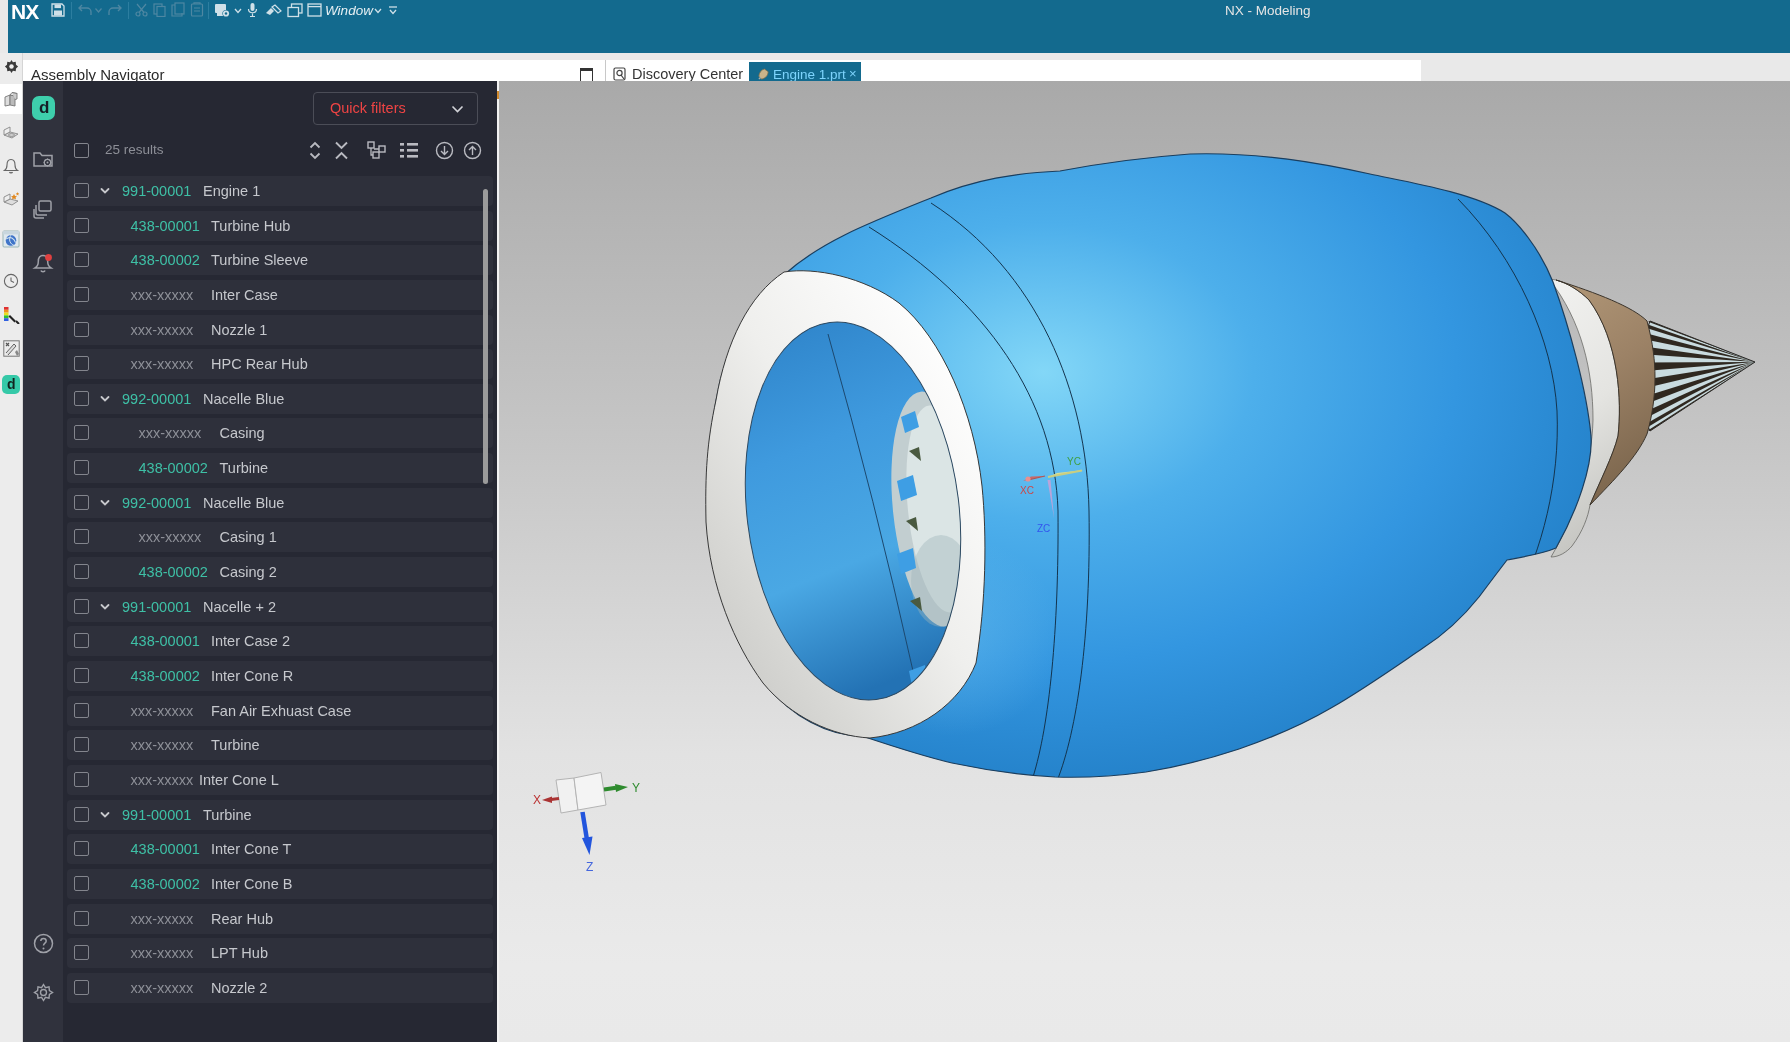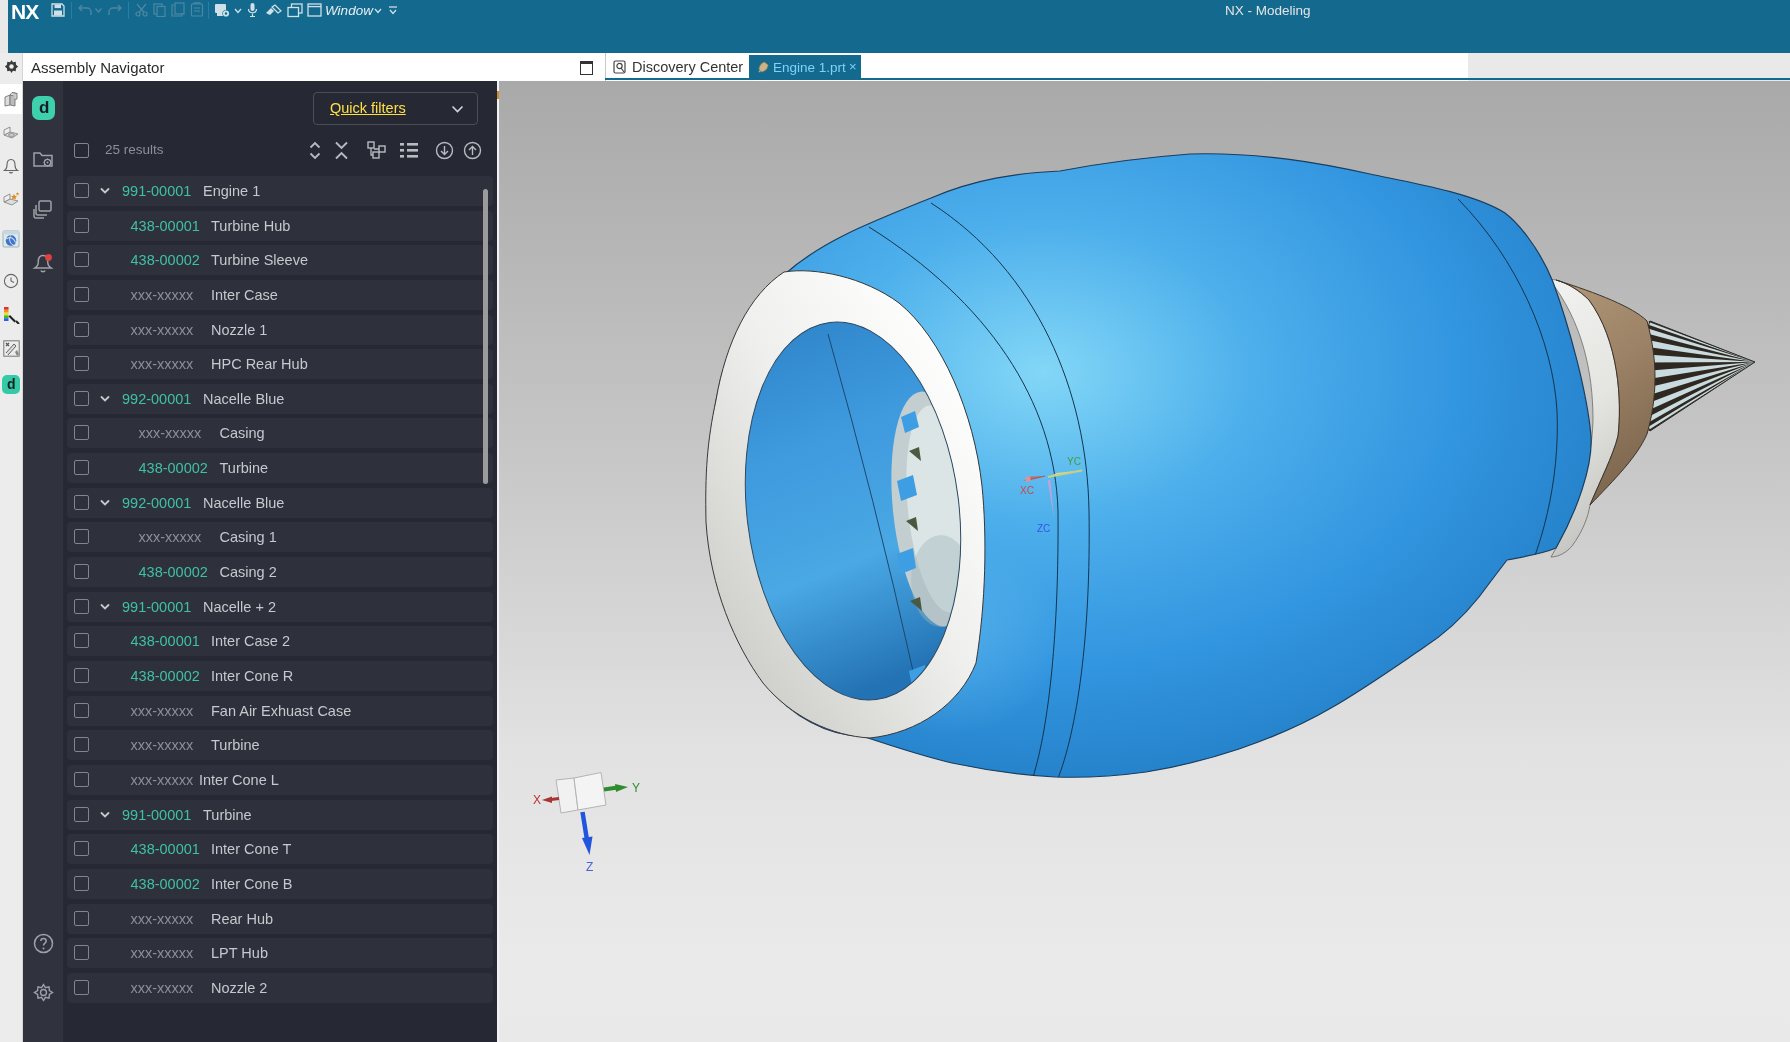--- a/index.html
+++ b/index.html
@@ -1,20 +1,20 @@
 <!DOCTYPE html>
 <html><head><meta charset="utf-8">
 <style>
 html,body{margin:0;padding:0;}
 body{width:1790px;height:1042px;overflow:hidden;font-family:"Liberation Sans",sans-serif;position:relative;background:#e9e9e9;}
 #topbar{position:absolute;left:8px;top:0;width:1790px;height:53px;background:#136a8e;}
 #menurow{position:absolute;left:0;top:27px;width:1790px;height:26px;}
 .menu{position:absolute;top:4px;font-size:15px;color:#f2f7f9;}
 .nxlogo{position:absolute;left:3px;top:0px;font-size:21px;font-weight:bold;color:#fff;letter-spacing:-1px;}
-#whitebar{position:absolute;left:23px;top:53px;width:1398px;height:28px;background:#ffffff;padding-left:47px;}
+#whitebar{position:absolute;left:23px;top:60px;width:1398px;height:28px;background:#ffffff;}
 #anav{position:absolute;left:8px;top:6px;font-size:15px;color:#2b2b2b;}
 #leftstrip{position:absolute;left:0;top:53px;width:23px;height:989px;background:#ececec;border-right:1px solid #d5d5d5;box-sizing:border-box;}
 #iconcol{position:absolute;left:23px;top:81px;width:40px;height:961px;background:#30323d;}
 #treepanel{position:absolute;left:63px;top:81px;width:434px;height:961px;background:#262833;}
 #viewport{position:absolute;left:497px;top:81px;width:1293px;height:961px;background:linear-gradient(#a9a9a9,#c6c6c6 38%,#e2e2e2 70%,#eaeaea 92%,#e9e9e9);}
 .row{position:absolute;left:4px;width:426px;height:30px;background:#2e303b;border-radius:4px;}
 .cb{position:absolute;left:7px;top:7px;width:13px;height:13px;border:1.6px solid #83858d;border-radius:2px;}
 .num{position:absolute;top:7px;font-size:14.5px;color:#3ec0a6;}
 .numx{position:absolute;top:7px;font-size:14.5px;color:#8d8f97;}
 .nm{position:absolute;top:7px;font-size:14.5px;color:#c6c8cd;}
@@ -196,21 +196,21 @@
       <path d="M7.8 8 C7.8 4.5 13.2 4.5 13.2 8 C13.2 10.2 10.5 10 10.5 12.5" fill="none" stroke="#9fa1a8" stroke-width="1.5"></path>
       <circle cx="10.5" cy="15.6" r="1" fill="#9fa1a8"></circle>
     </svg>
  <svg style="position:absolute;left:10px;top:901px;" width="21" height="21" viewBox="0 0 21 21">
       <path d="M10.5 1.5 L12.4 4.6 L16 3.9 L16.4 7.6 L19.5 9.5 L16.4 11.4 L16 15.1 L12.4 14.4 L10.5 17.5 L8.6 14.4 L5 15.1 L4.6 11.4 L1.5 9.5 L4.6 7.6 L5 3.9 L8.6 4.6 Z" fill="none" stroke="#9fa1a8" stroke-width="1.4" transform="translate(0,1)"></path>
       <circle cx="10.5" cy="10.5" r="3" fill="none" stroke="#9fa1a8" stroke-width="1.4"></circle>
     </svg>
 </div>
 <div id="treepanel">
   <div style="position:absolute;left:250px;top:11px;width:165px;height:33px;border:1px solid #4b4d57;border-radius:4px;box-sizing:border-box;">
-    <span style="position:absolute;left:16px;top:7px;font-size:14.5px;color:#fde047;text-decoration:underline;">Quick filters</span>
+    <span style="position:absolute;left:16px;top:7px;font-size:14.5px;color:#ef4444;">Quick filters</span>
     <svg style="position:absolute;left:137px;top:11px;" width="13" height="10" viewBox="0 0 13 10">
         <path d="M1.5 2.5 L6.5 7.5 L11.5 2.5" stroke="#d2d3d8" stroke-width="1.6" fill="none"></path>
       </svg>
   </div>
   <div class="cb" style="left:11px;top:62px;"></div>
   <span style="position:absolute;left:42px;top:61px;font-size:13.5px;color:#8d8f97;">25 results</span>
   <svg style="position:absolute;left:245px;top:60px;" width="14" height="19" viewBox="0 0 14 19">
       <path d="M2.5 6.5 L7 2 L11.5 6.5 M2.5 12.5 L7 17 L11.5 12.5" stroke="#b9bac1" stroke-width="1.8" fill="none"></path>
     </svg>
   <svg style="position:absolute;left:271px;top:60px;" width="15" height="19" viewBox="0 0 15 19">

